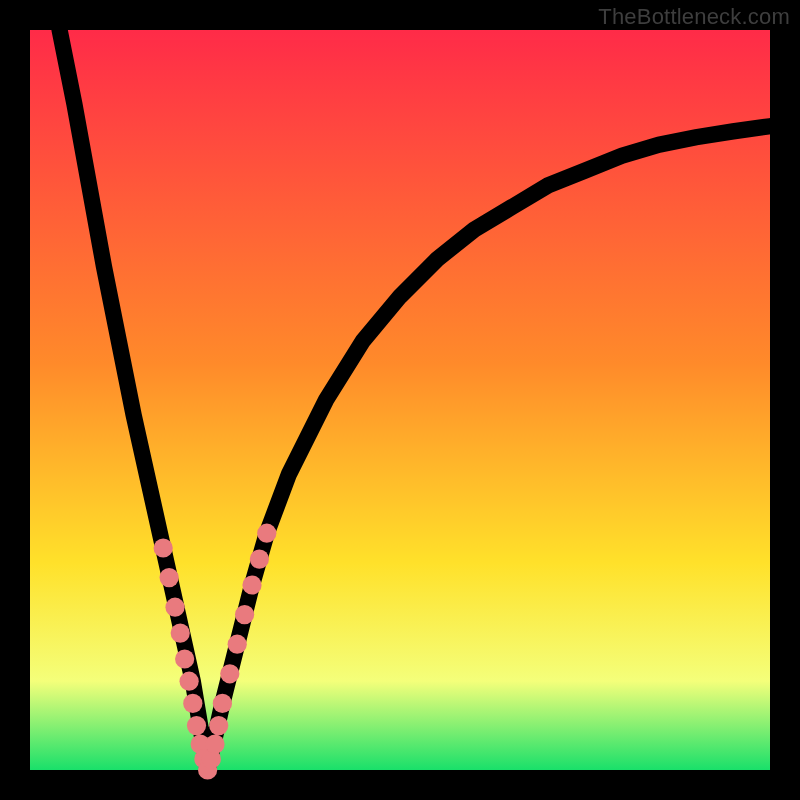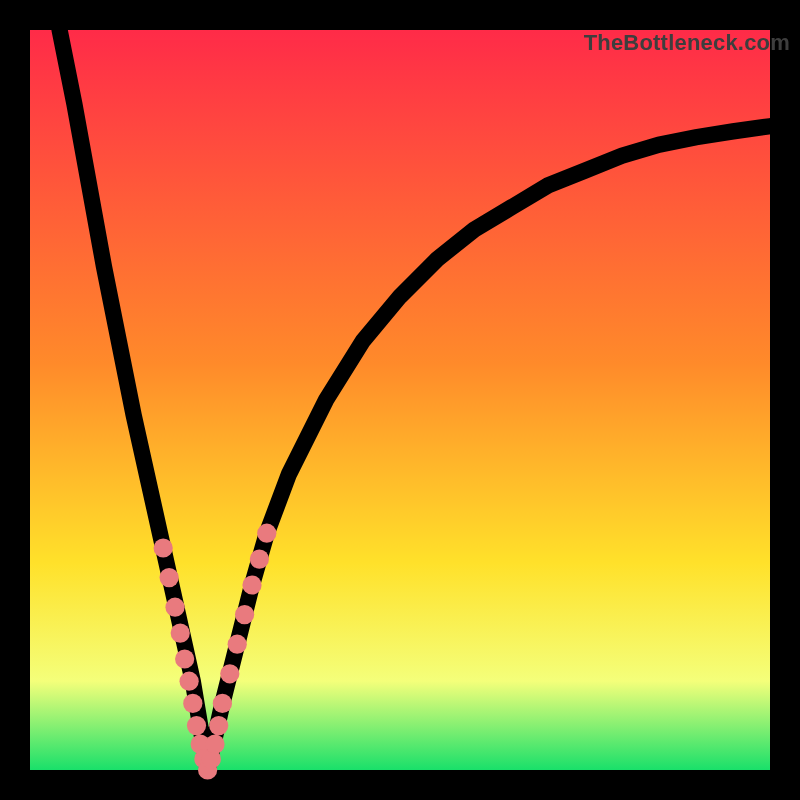--- a/index.html
+++ b/index.html
@@ -49,24 +49,23 @@
   .dot {
     fill: #e97a7e; 
     stroke: none;
   }
   #watermark {
     position: absolute;
     top: 4px;
     right: 10px;
     color: #3e3e3e;
     font-size: 22px;
-    font-weight: 700;
+    font-weight: 400;
     letter-spacing: 0.2px;
     user-select: none;
-    margin-top: 26px;
   }
 </style>
 </head>
 <body>
 
 <div id="frame">
   <div id="plot" style="--c-top: #ff2b48; --c-mid1: #ff8a2a; --c-mid2: #ffe12a; --c-mid3: #f4ff7a; --c-bot: #19e06a;">
     <svg class="curve" viewBox="0 0 100 100" preserveAspectRatio="none">
       <path id="curvePath" class="curve-path" d="M4.00 0.00 L6.00 10.00 L8.00 21.00 L10.00 32.00 L12.00 42.00 L14.00 52.00 L16.00 61.00 L18.00 70.00 L20.00 79.00 L22.00 88.00 L24.00 100.00 L26.00 91.00 L28.00 83.00 L30.00 75.00 L32.00 68.00 L35.00 60.00 L40.00 50.00 L45.00 42.00 L50.00 36.00 L55.00 31.00 L60.00 27.00 L65.00 24.00 L70.00 21.00 L75.00 19.00 L80.00 17.00 L85.00 15.50 L90.00 14.50 L95.00 13.70 L100.00 13.00" style="stroke: rgb(0, 0, 0);"></path>
       <g id="dots">

